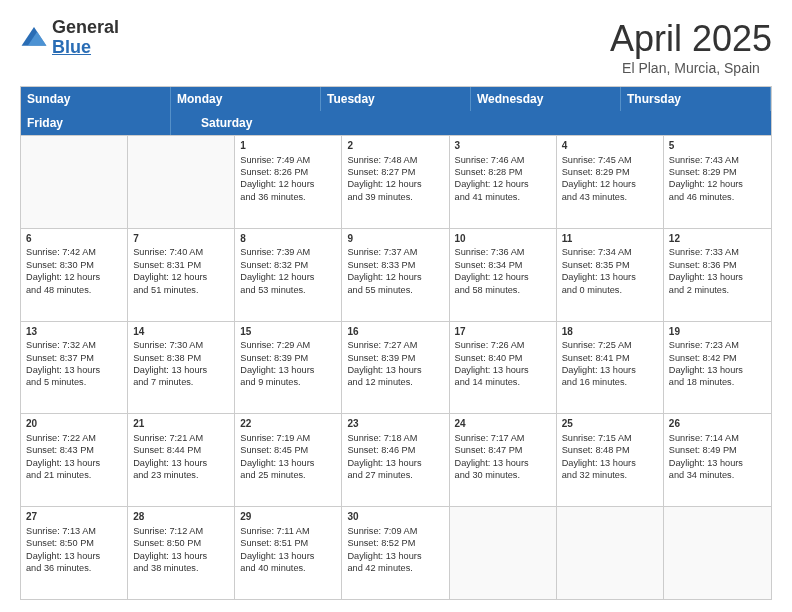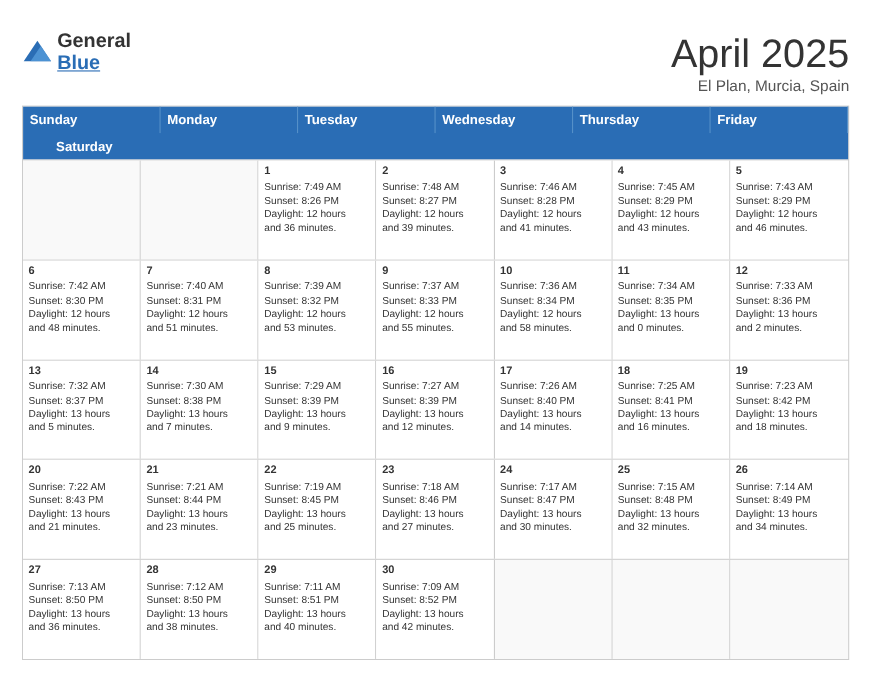--- a/index.html
+++ b/index.html
@@ -6,21 +6,21 @@
     body {
       width: 792px;
       height: 612px;
       font-family: Arial, sans-serif;
       background: #fff;
       overflow: hidden;
     }
     .page {
       width: 792px;
       height: 612px;
-      padding: 28px 20px 12px 20px;
+      padding: 18px 20px 12px 20px;
       display: flex;
       flex-direction: column;
     }
     .header {
       display: flex;
       justify-content: space-between;
       align-items: flex-start;
       margin-bottom: 10px;
     }
     .logo {
@@ -42,40 +42,40 @@
       font-size: 18px;
       font-weight: bold;
       color: #2a6db5;
       text-decoration: underline;
     }
     .logo-icon {
       width: 28px;
       height: 28px;
     }
     .title-block {
-      text-align: right;
+      text-align: center;
     }
     .main-title {
       font-size: 36px;
       color: #333;
       font-weight: normal;
     }
     .subtitle {
       font-size: 14px;
       color: #555;
     }
     .calendar {
       flex: 1;
       display: flex;
       flex-direction: column;
       border: 1px solid #ccc;
     }
     .cal-header-row {
       display: grid;
-      grid-template-columns: repeat(6, 1fr);
+      grid-template-columns: repeat(5, 1fr);
       background: #2a6db5;
     }
     .cal-header-cell {
       color: #fff;
       font-size: 12px;
       font-weight: bold;
       padding: 5px 6px;
       text-align: left;
       border-right: 1px solid #5590c8;
     }

